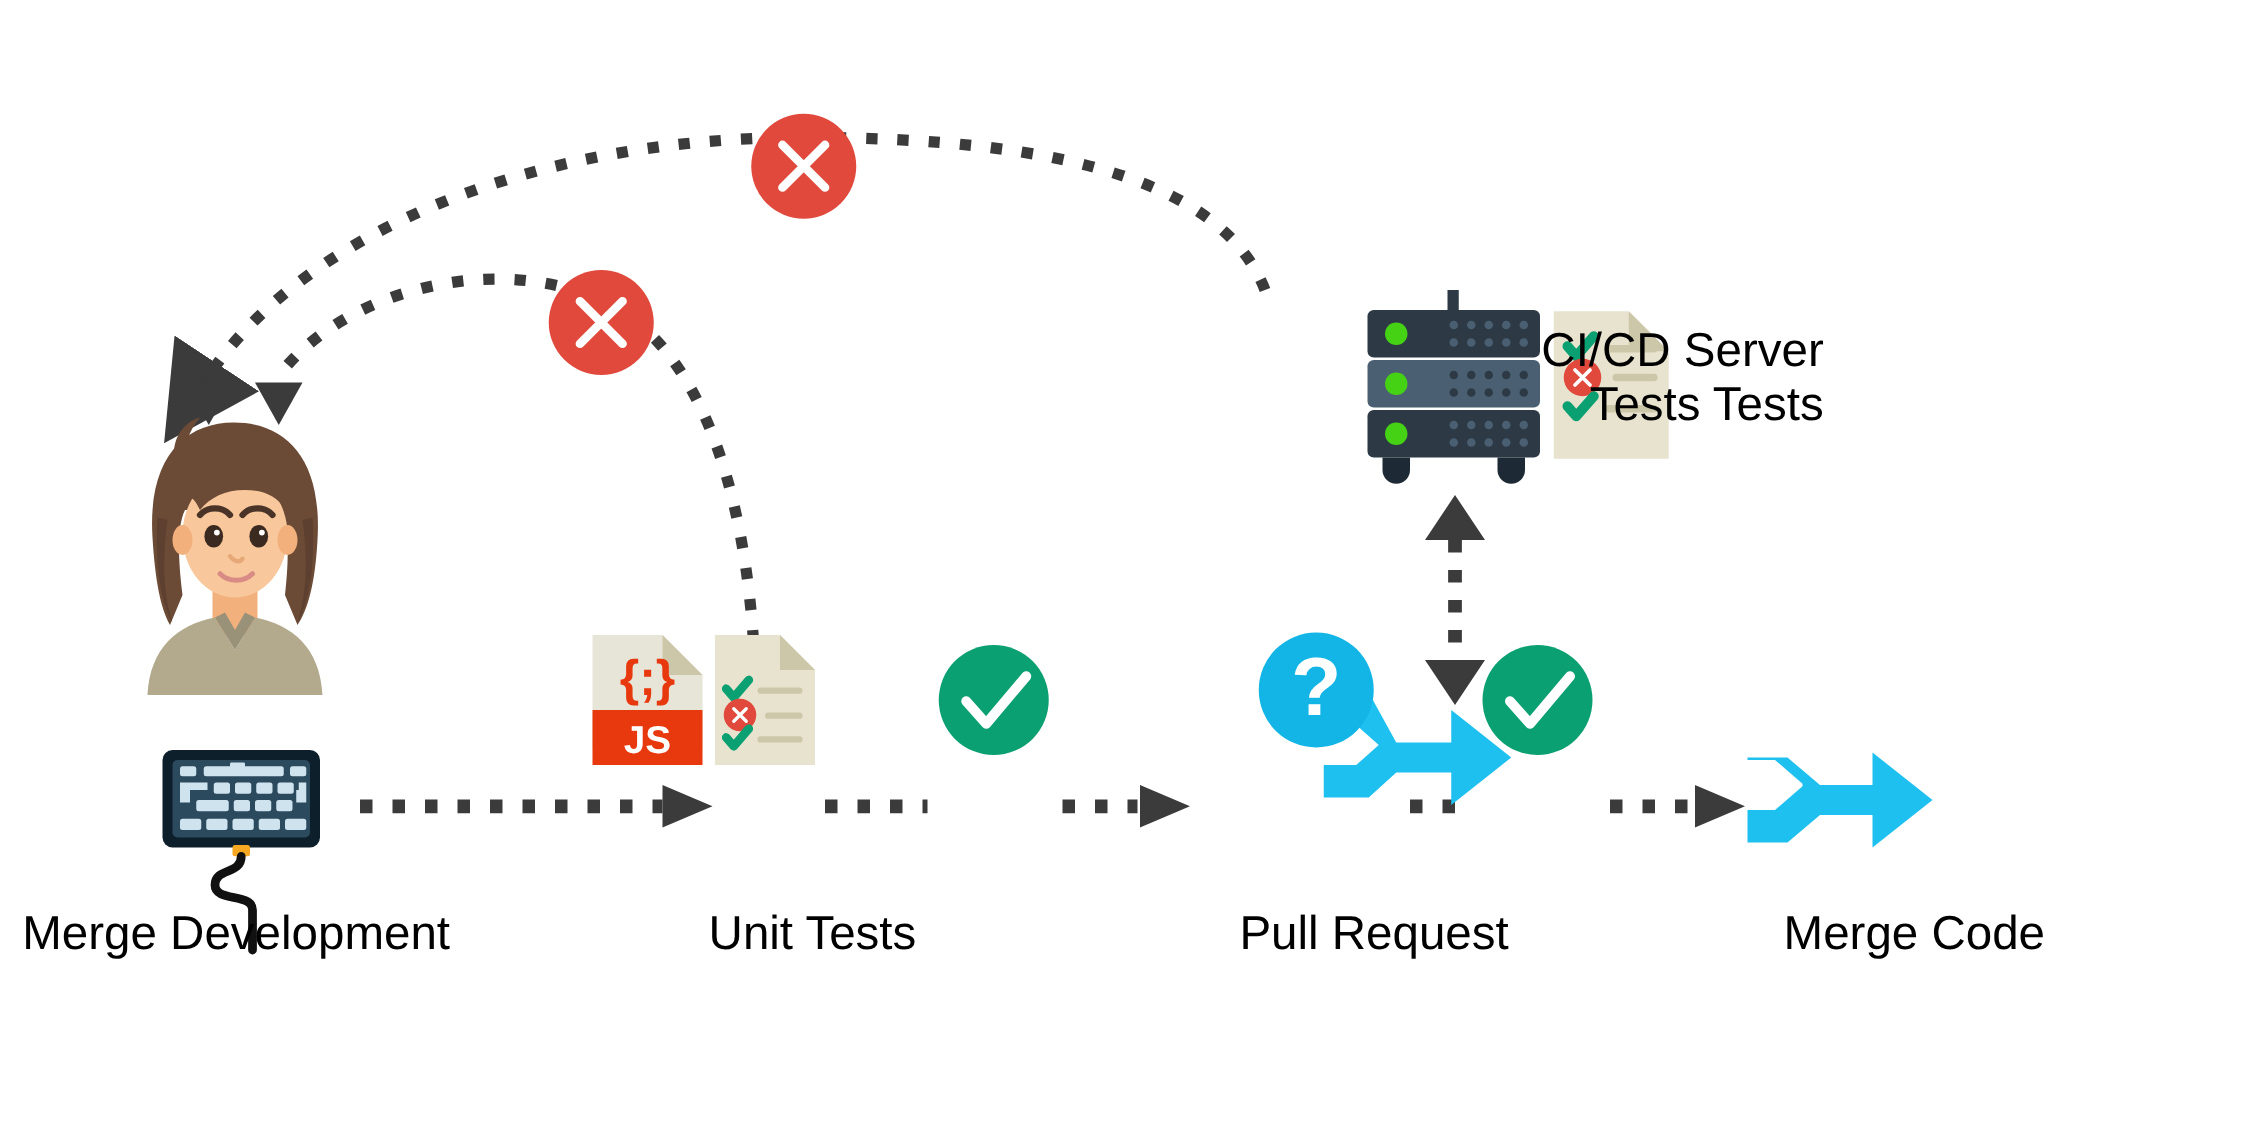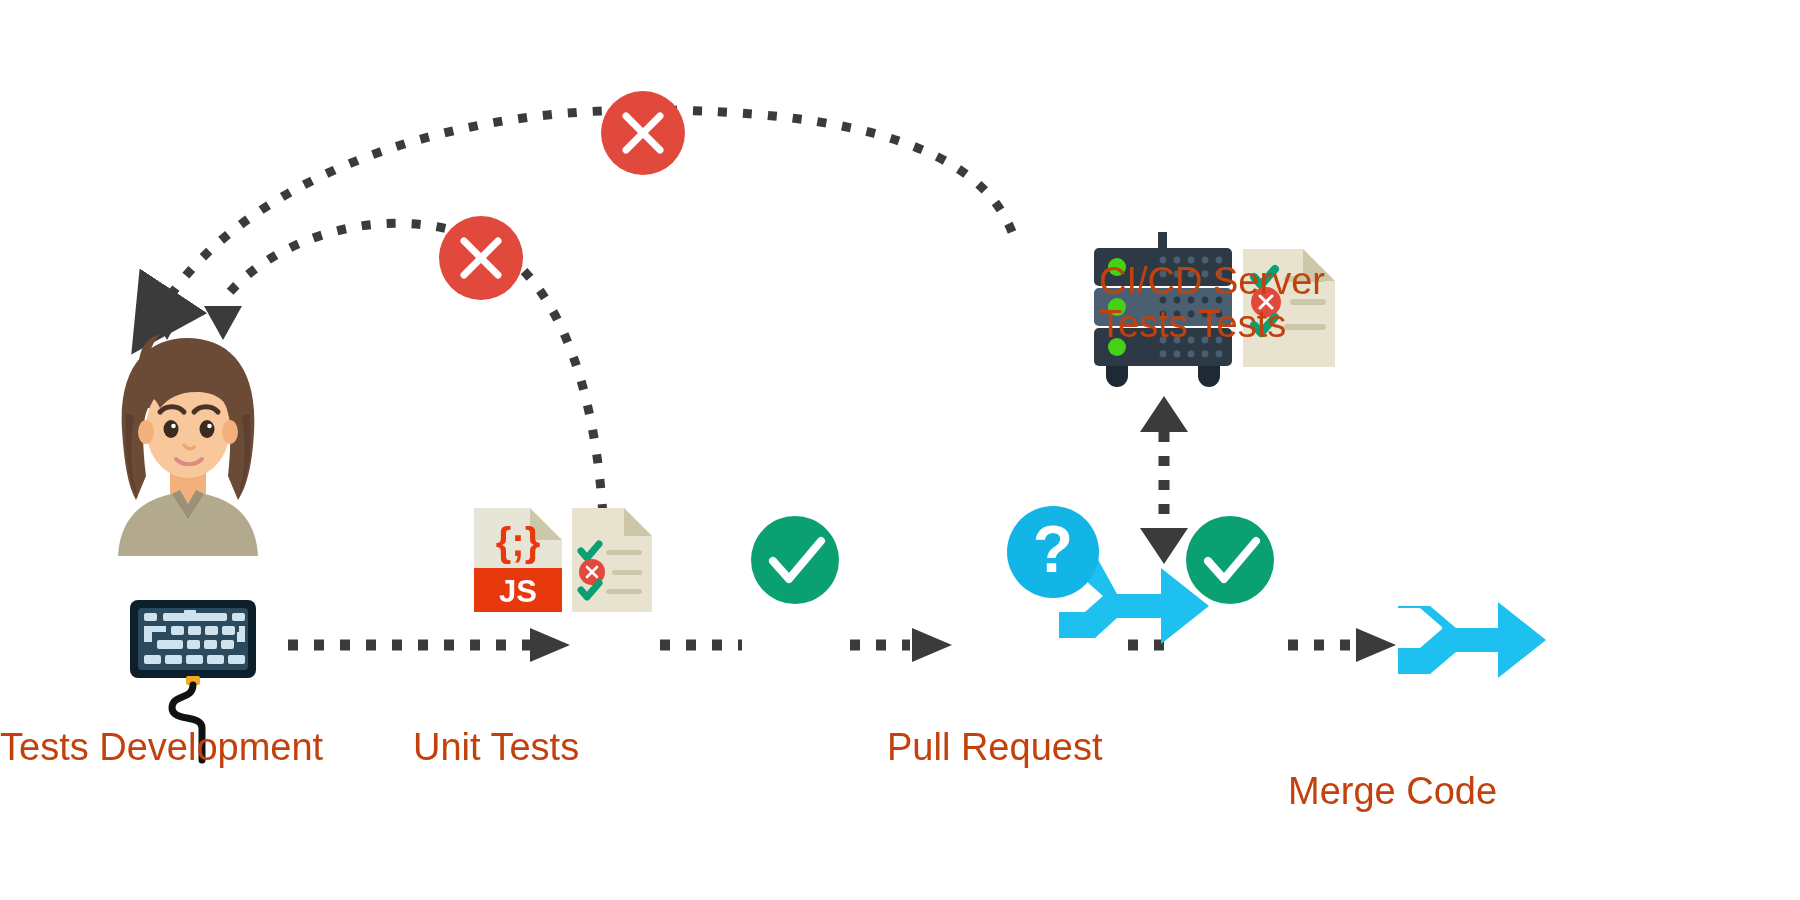--- a/index.html
+++ b/index.html
@@ -2,26 +2,26 @@
 <html><head>
 <meta charset="utf-8">
 <style>
   html,body{margin:0;padding:0;background:#ffffff;}
   body{width:1800px;height:900px;overflow:hidden;
        font-family:"Liberation Sans","DejaVu Sans",sans-serif;}
   #stage{position:relative;width:1800px;height:900px;background:#fff;}
   #stage > svg{position:absolute;left:0;top:0;}
   .stage-label{
     position:absolute;
-    color:#c2410c;
+    color:#000000;
     font-size:38px;
     font-family:"Liberation Sans","DejaVu Sans",sans-serif;
     white-space:nowrap;
     line-height:1.12;
-    text-align:left;
+    text-align:right;
   }
   .stage-label.two-line{font-size:38px;}
 </style>
 </head>
 <body>
 
 <div id="stage">
 
 <svg width="1800" height="900" viewBox="0 0 1800 900" xmlns="http://www.w3.org/2000/svg">
 
@@ -267,26 +267,26 @@
     <path d="M 773 561 l 16 18 l 32 -38" stroke="#ffffff" stroke-width="8" fill="none" stroke-linecap="round" stroke-linejoin="round"></path>
   </g>
 
   <g>
     <circle cx="1230" cy="560" r="44" fill="#0ba072"></circle>
     <path d="M 1208 561 l 16 18 l 32 -38" stroke="#ffffff" stroke-width="8" fill="none" stroke-linecap="round" stroke-linejoin="round"></path>
   </g>
 
 </svg>
 
-<div class="stage-label" style="left:0;top:726px;width:360px;">Tests Development</div>
+<div class="stage-label" style="left:0;top:726px;width:360px;">Merge Development</div>
 
 <div class="stage-label" style="left:413px;top:726px;width:320px;">Unit Tests</div>
 
 <div class="stage-label" style="left:887px;top:726px;width:320px;">Pull Request</div>
 
-<div class="stage-label" style="left:1288px;top:726px;width:320px;margin-top:44px;">Merge Code</div>
+<div class="stage-label" style="left:1316px;top:726px;width:320px;">Merge Code</div>
 
 <div class="stage-label two-line" style="left:1099px;top:260px;width:360px;">
   <div>CI/CD Server</div>
   <div>Tests Tests</div>
 </div>
 
 </div>
 
 </body></html>

